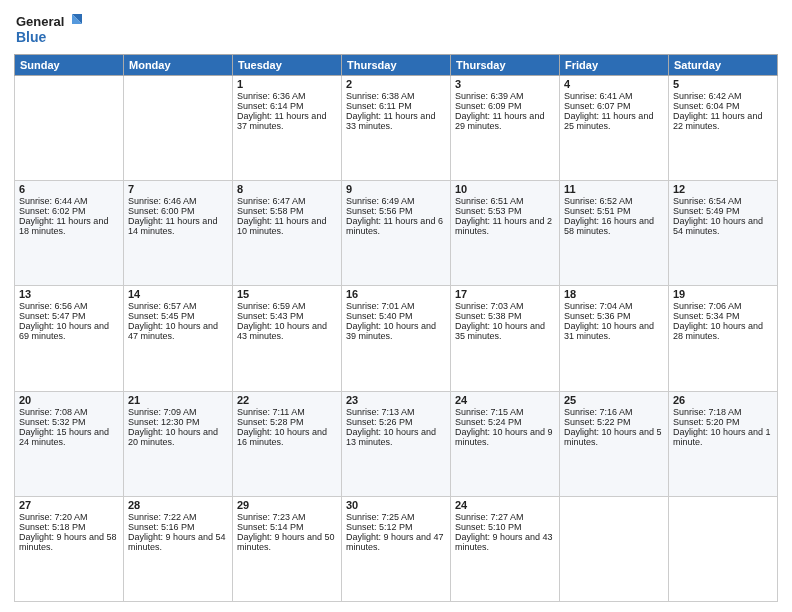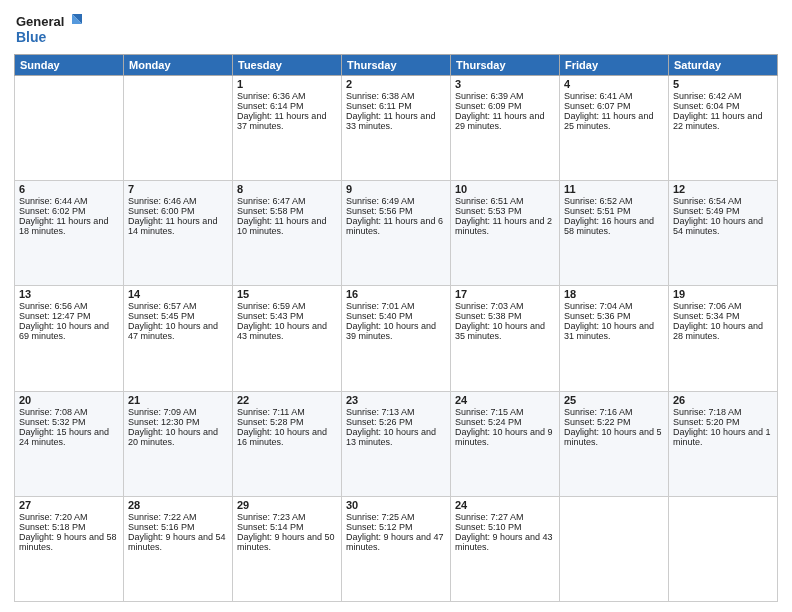--- a/index.html
+++ b/index.html
@@ -186,21 +186,21 @@
             <span class="day-num">12</span>
             <div>Sunrise: 6:54 AM</div>
             <div>Sunset: 5:49 PM</div>
             <div>Daylight: 10 hours and 54 minutes.</div>
           </td>
         </tr>
         <tr>
           <td>
             <span class="day-num">13</span>
             <div>Sunrise: 6:56 AM</div>
-            <div>Sunset: 12:47 PM</div>
+            <div>Sunset: 5:47 PM</div>
             <div>Daylight: 10 hours and 69 minutes.</div>
           </td>
           <td>
             <span class="day-num">14</span>
             <div>Sunrise: 6:57 AM</div>
             <div>Sunset: 5:45 PM</div>
             <div>Daylight: 10 hours and 47 minutes.</div>
           </td>
           <td>
             <span class="day-num">15</span>

